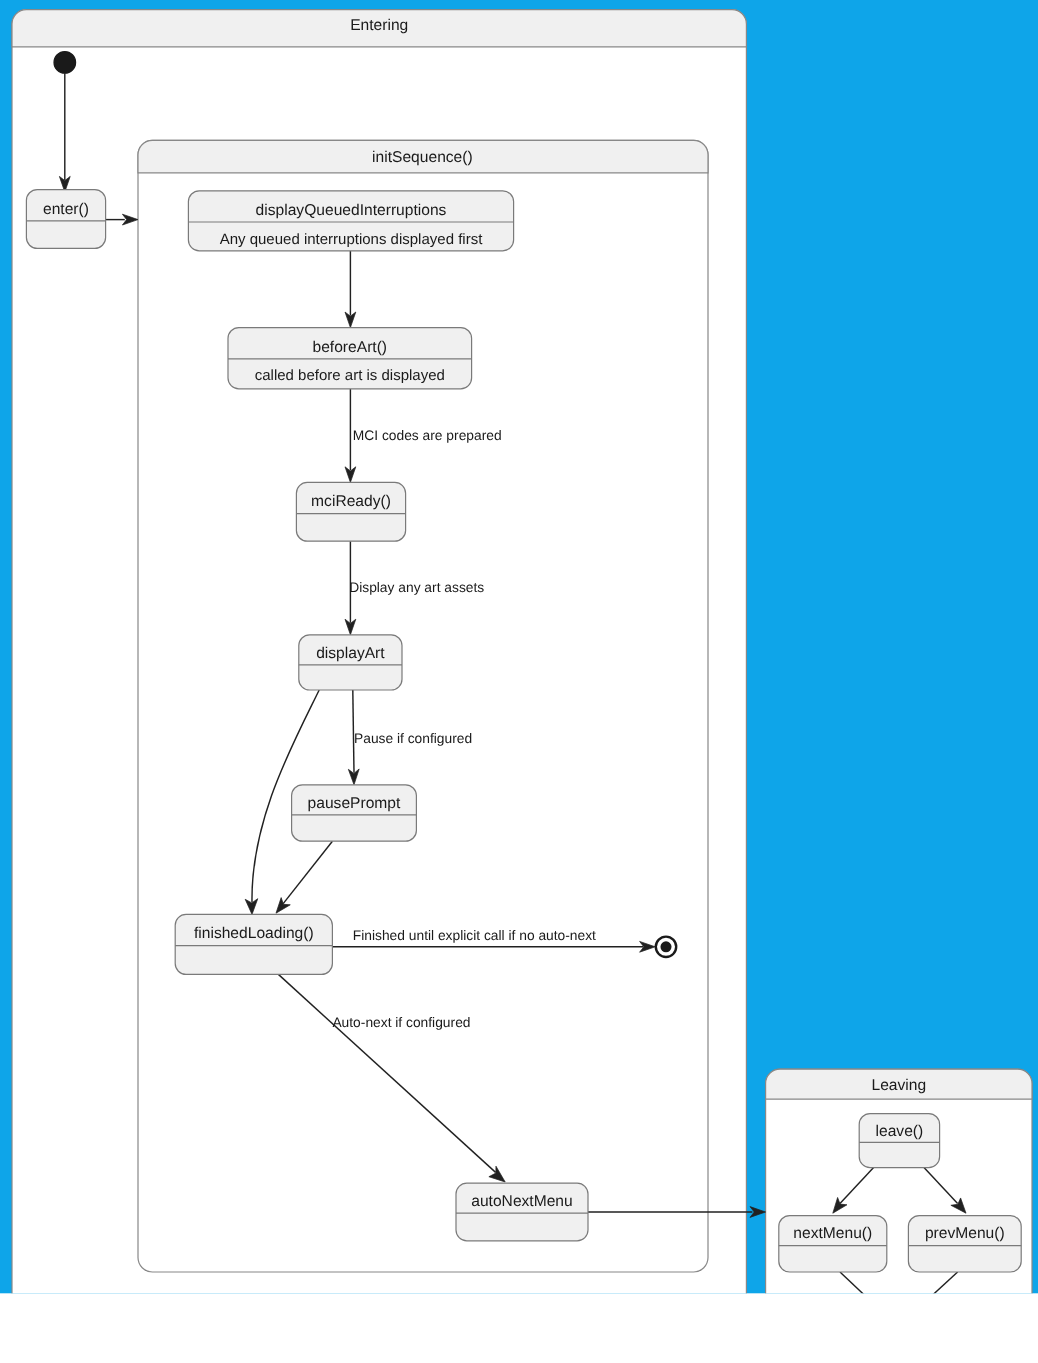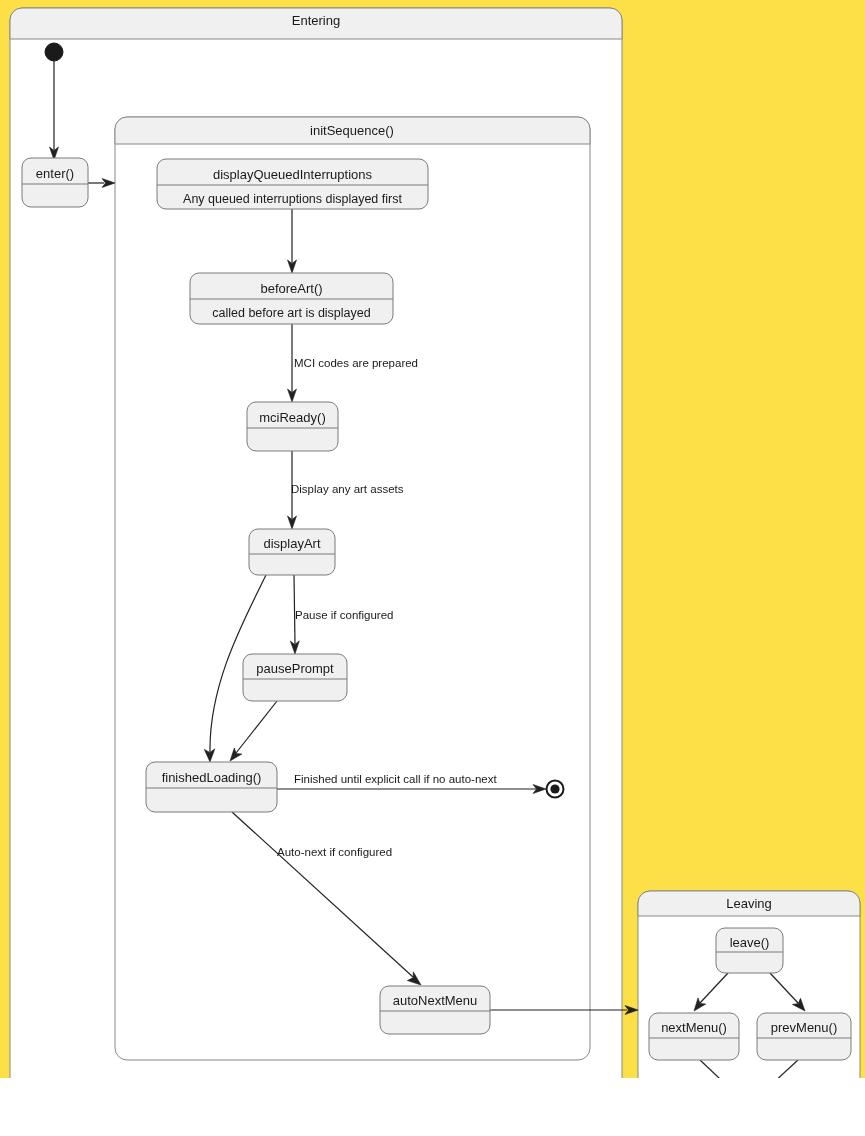--- a/index.html
+++ b/index.html
@@ -9,21 +9,21 @@
   }
   body {
     font-family: "Liberation Sans", sans-serif;
     -webkit-font-smoothing: antialiased;
   }
   #diagram-root {
     position: relative;
     width: 865px;
     height: 1078px;
     overflow: hidden;
-    background: #fde047;
+    background: #0ea5e9;
   }
   svg.layer {
     position: absolute;
     left: 0;
     top: 0;
     width: 865px;
     height: 1136px;
   }
   .composite-rect {
     fill: #ffffff;

